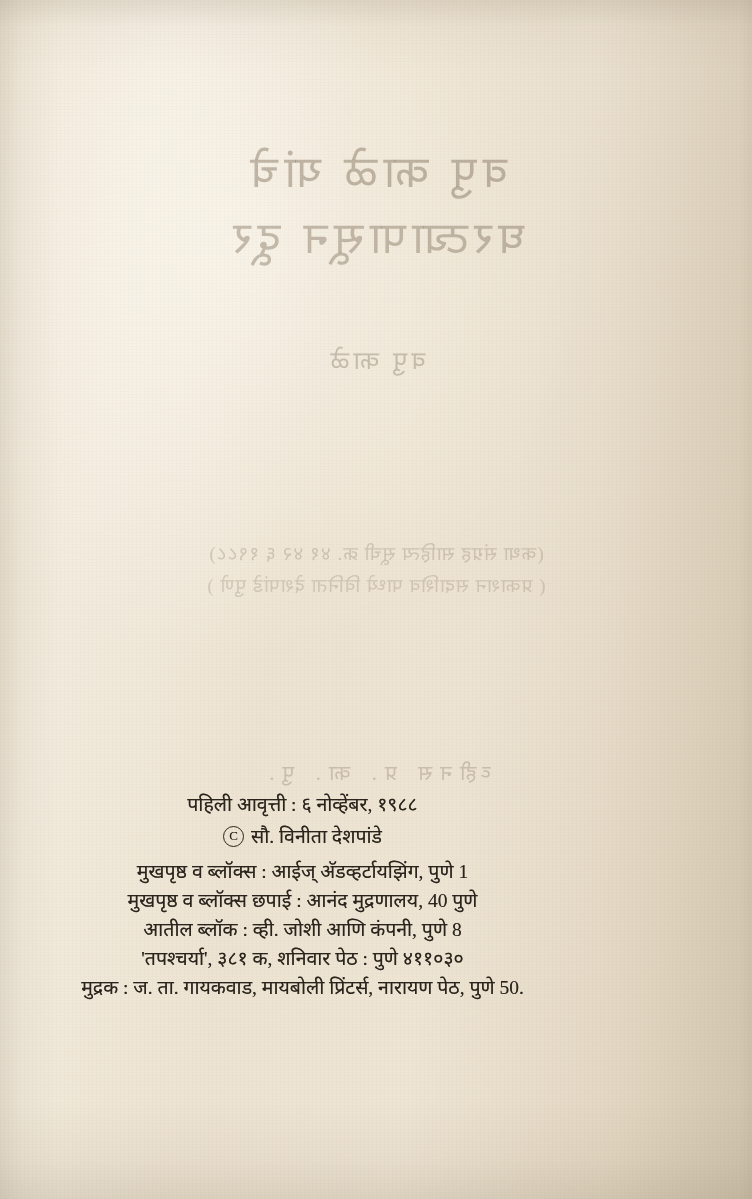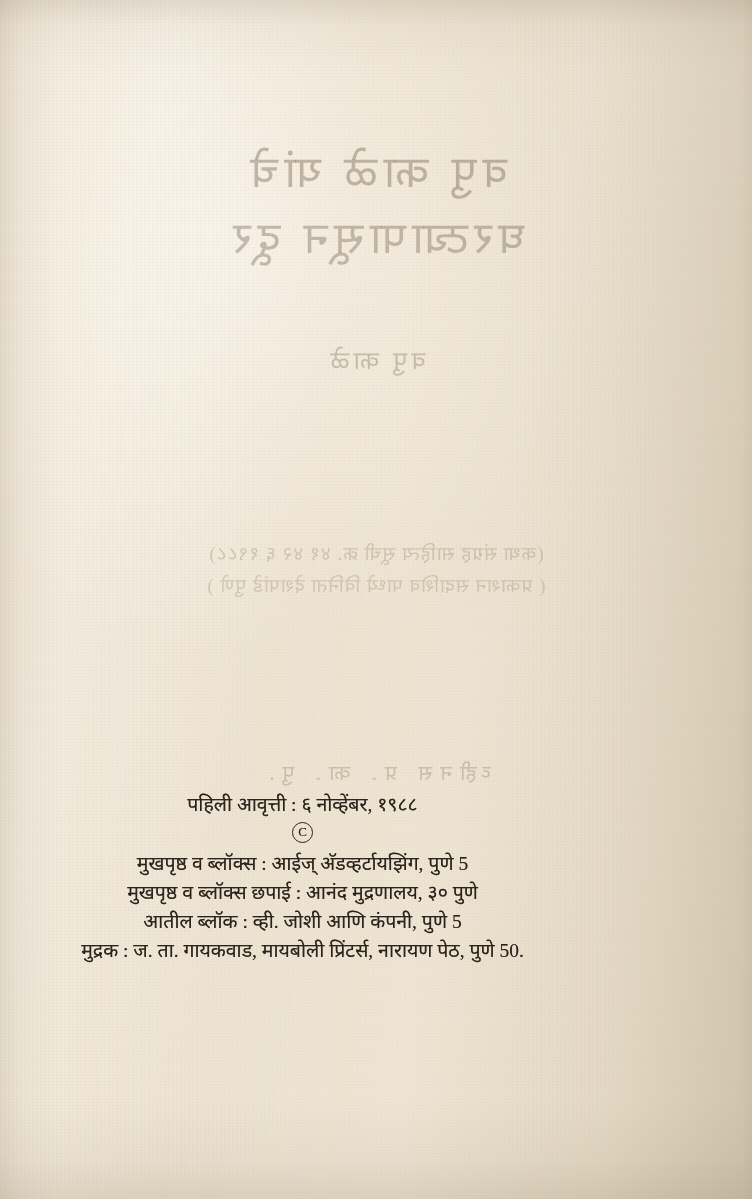--- a/index.html
+++ b/index.html
@@ -181,24 +181,26 @@
   <div class="bleed" id="bleed-pub">व्हीनस प्र. का. पु.</div>
 
   <div id="imprint">
 
     <div class="line">पहिली आवृत्ती : ६ नोव्हेंबर, १९८८</div>
 
     <div class="gap-sm"></div>
 
     <div class="line copyright-line">
       <span class="copy-glyph">C</span>
+      <span>सौ. विनीता देशपांडे</span>
     </div>
 
     <div class="gap-md"></div>
 
-    <div class="line">मुखपृष्ठ व ब्लॉक्स : आईज् अ‍ॅडव्हर्टायझिंग, पुणे 5</div>
-    <div class="line">मुखपृष्ठ व ब्लॉक्स छपाई : आनंद मुद्रणालय,  ३० पुणे</div>
-    <div class="line">आतील ब्लॉक : व्ही. जोशी आणि कंपनी, पुणे 5</div>
+    <div class="line">मुखपृष्ठ व ब्लॉक्स : आईज् अ‍ॅडव्हर्टायझिंग, पुणे 1</div>
+    <div class="line">मुखपृष्ठ व ब्लॉक्स छपाई : आनंद मुद्रणालय,  40 पुणे</div>
+    <div class="line">आतील ब्लॉक : व्ही. जोशी आणि कंपनी, पुणे 8</div>
+    <div class="line">'तपश्चर्या', ३८१ क, शनिवार पेठ : पुणे ४११०३०</div>
     <div class="line">मुद्रक : ज. ता. गायकवाड, मायबोली प्रिंटर्स, नारायण पेठ, पुणे 50.</div>
 
   </div>
 
 </div>
 
 </body></html>

